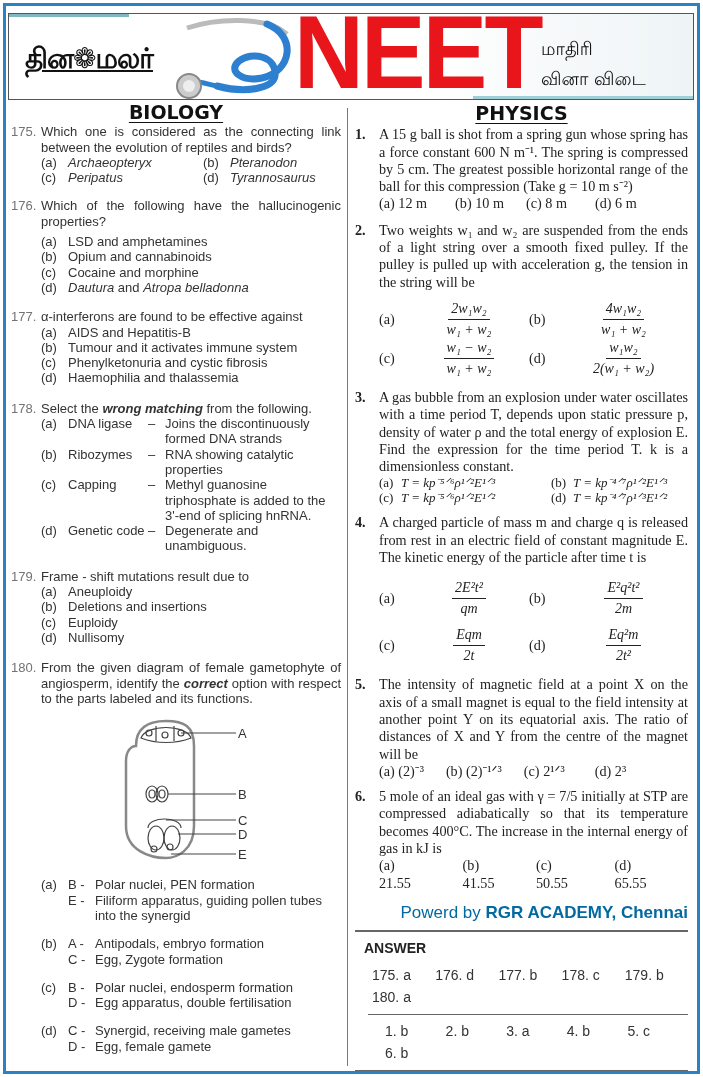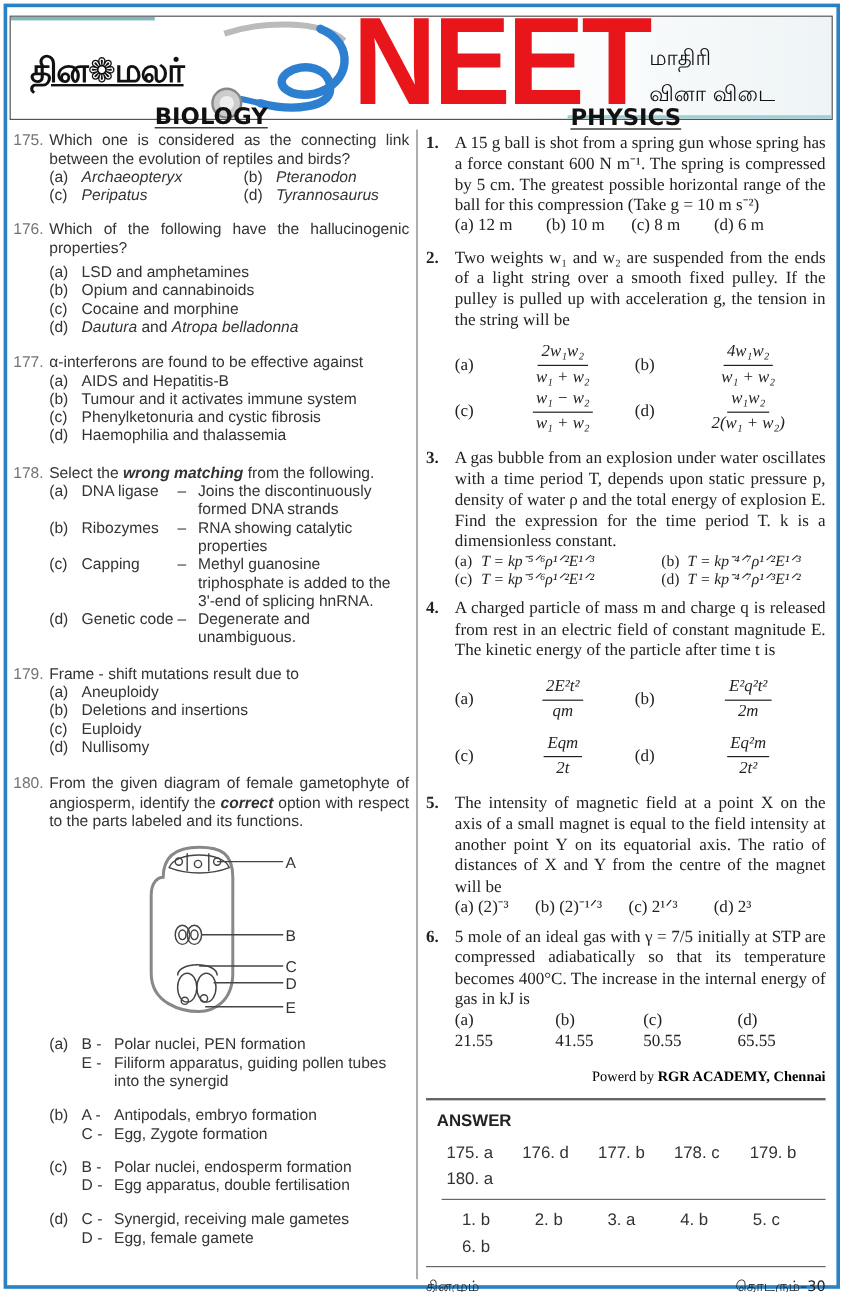--- a/index.html
+++ b/index.html
@@ -6,21 +6,21 @@
   html, body { width: 703px; height: 1077px; background: #fff; overflow: hidden; }
   body { font-family: "Liberation Sans", sans-serif; color: #222; position: relative; }
   .frame { position: absolute; left: 3px; top: 3px; width: 697px; height: 1071px; border: 3px solid #2a82c6; }
   .banner { position: absolute; left: 8px; top: 13px; width: 686px; height: 87px; border: 1px solid #555; background: linear-gradient(90deg,#fff 0%,#fff 60%,#eef4f6 100%); overflow: hidden; }
   .banner .topline { position: absolute; left: 0; top: 0; width: 120px; height: 3px; background: #7fb8c0; }
   .banner .botline { position: absolute; right: 0; bottom: 0; width: 220px; height: 3px; background: #9ed0d6; }
   .logo { position: absolute; left: 16px; top: 28px; font-family: "DejaVu Sans", sans-serif; font-weight: bold; font-size: 28px; color: #111; letter-spacing: -1px; text-decoration: underline; }
   .steth { position: absolute; left: 138px; top: 2px; width: 150px; height: 84px; }
   .neet { position: absolute; left: 285px; top: -14px; font-family: "Liberation Sans", sans-serif; font-weight: bold; font-size: 104px; color: #e8151b; letter-spacing: -3px; transform: scaleX(0.93); transform-origin: left top; line-height: 1; }
   .tamil-sub { position: absolute; left: 532px; top: 20px; font-family: "DejaVu Sans", sans-serif; font-size: 18px; line-height: 30px; color: #111; }
-  .col { position: absolute; top: 88px; }
+  .col { position: absolute; top: 103px; }
   .col.left { left: 11px; width: 330px; }
   .col.right { left: 355px; width: 333px; }
   .divider { position: absolute; left: 347px; top: 108px; width: 1px; height: 958px; background: #777; }
   .section-title { text-align: center; font-family: "DejaVu Sans", sans-serif; font-weight: bold; font-size: 19px; text-decoration: underline; text-underline-offset: 3px; color: #111; margin-top: 2px; margin-bottom: 4px; }
   .bio { font-family: "Liberation Sans", sans-serif; font-size: 13px; line-height: 15.3px; color: #333; }
   .bio .q { display: flex; margin-top: 11px; }
   .bio .qn { font-weight: normal; width: 30px; flex: none; color: #737373; }
   .bio .qt { flex: 1; text-align: justify; }
   .bio .opts { margin-left: 30px; }
   .bio .opt { display: flex; }
@@ -35,21 +35,21 @@
   .phy .q { display: flex; margin-top: 8px; }
   .phy .qn { font-weight: bold; width: 24px; flex: none; }
   .phy .qt { flex: 1; text-align: justify; }
   .phy .row4 { display: flex; margin-left: 24px; }
   .phy .row4 span { margin-right: 22px; }
   .frac-grid { display: grid; grid-template-columns: 30px 120px 30px 1fr; margin-left: 24px; align-items: center; row-gap: 2px; margin-top: 4px; }
   .frac { display: inline-flex; flex-direction: column; align-items: center; font-style: italic; font-size: 14px; line-height: 16px; }
   .frac .num { border-bottom: 1px solid #222; padding: 0 3px 2px; }
   .frac .den { padding-top: 2px; }
   .phy .expr-grid { display: grid; grid-template-columns: 22px 150px 22px 1fr; margin-left: 24px; font-size: 13px; line-height: 15px; }
-  .powered { text-align: right; font-family: Liberation Serif, serif; font-size: 12px; margin-top: 12px; color: #000000; }
+  .powered { text-align: right; font-family: Liberation Sans, sans-serif; font-size: 17px; margin-top: 12px; color: #0369a1; }
   .powered b { font-weight: bold; }
   .hr { height: 2px; background: #666; margin-top: 9px; }
   .answer-box { font-family: "Liberation Sans", sans-serif; font-size: 14px; color: #333; }
   .answer-title { font-weight: bold; font-size: 14px; margin: 8px 0 0 9px; color: #222; }
   .ans-row { display: grid; grid-template-columns: repeat(5, 1fr); padding: 0 0 0 17px; line-height: 22px; margin-top: 6px; }
   .ans-row2 { display: grid; grid-template-columns: repeat(5, 1fr); padding-left: 30px; line-height: 22px; margin-top: 5px; }
   .hr-thin { height: 1px; background: #666; margin: 6px 0 0 13px; }
   .footer { display: flex; justify-content: space-between; font-family: "DejaVu Sans", sans-serif; font-size: 12px; margin-top: 8px; color: #222; }
 </style>
 </head>

